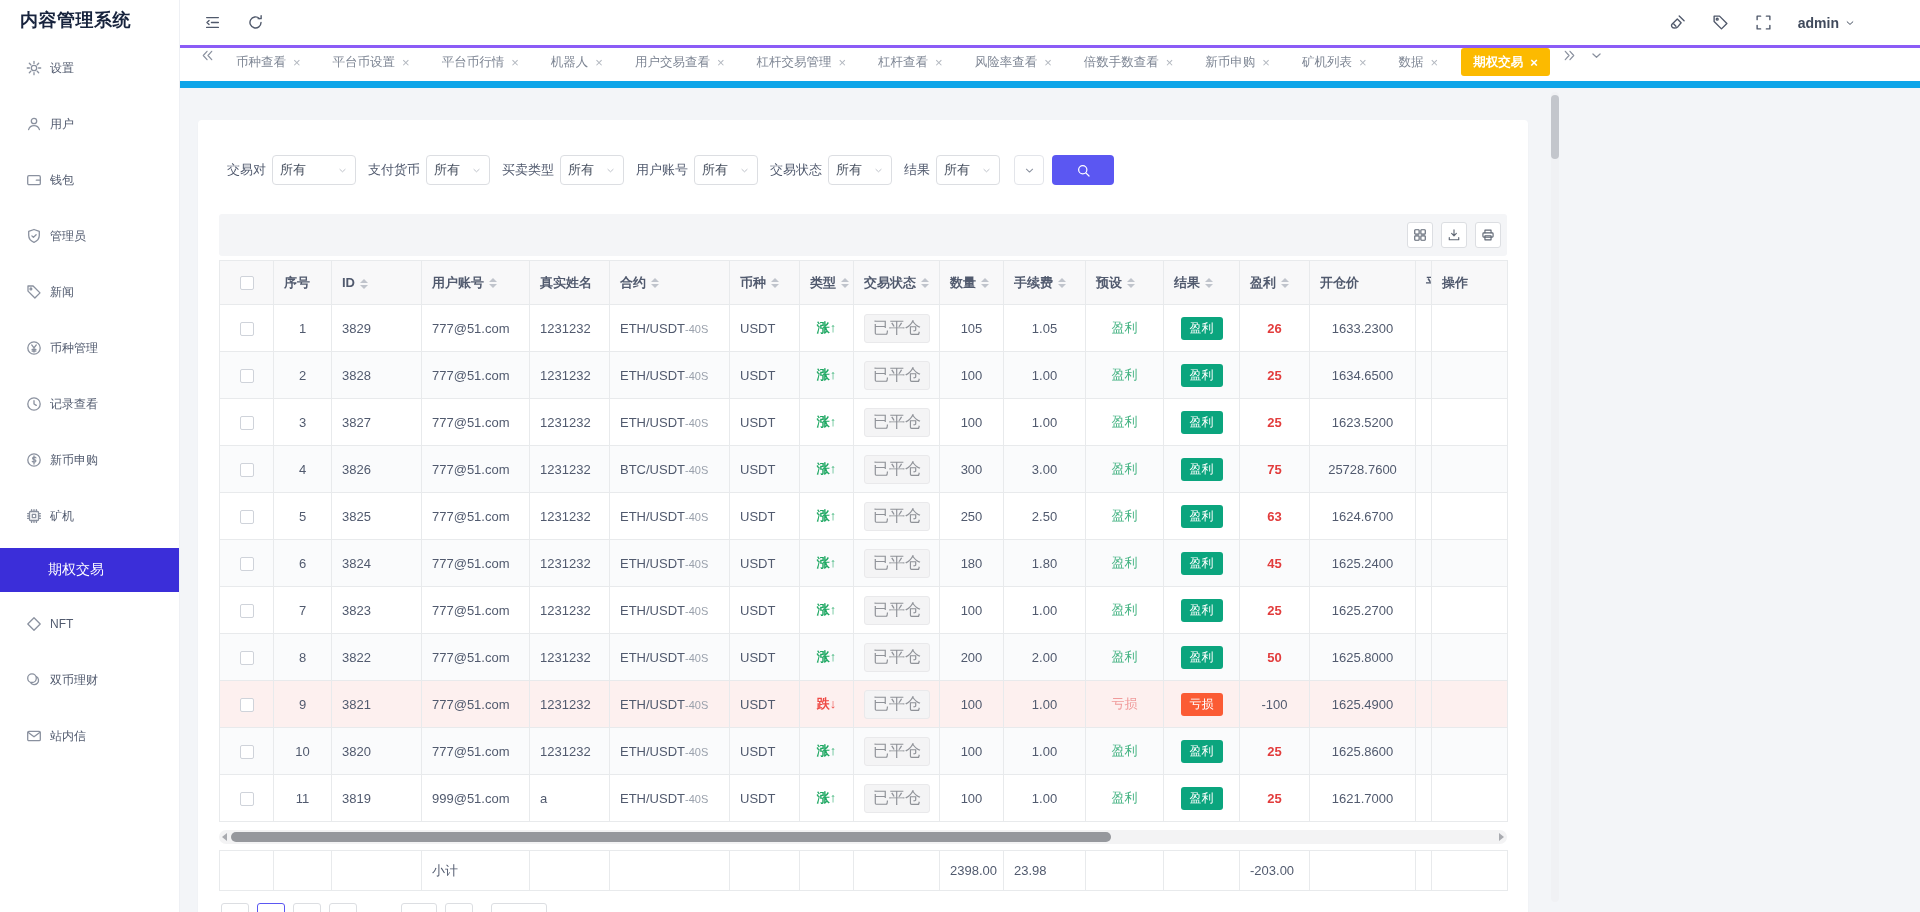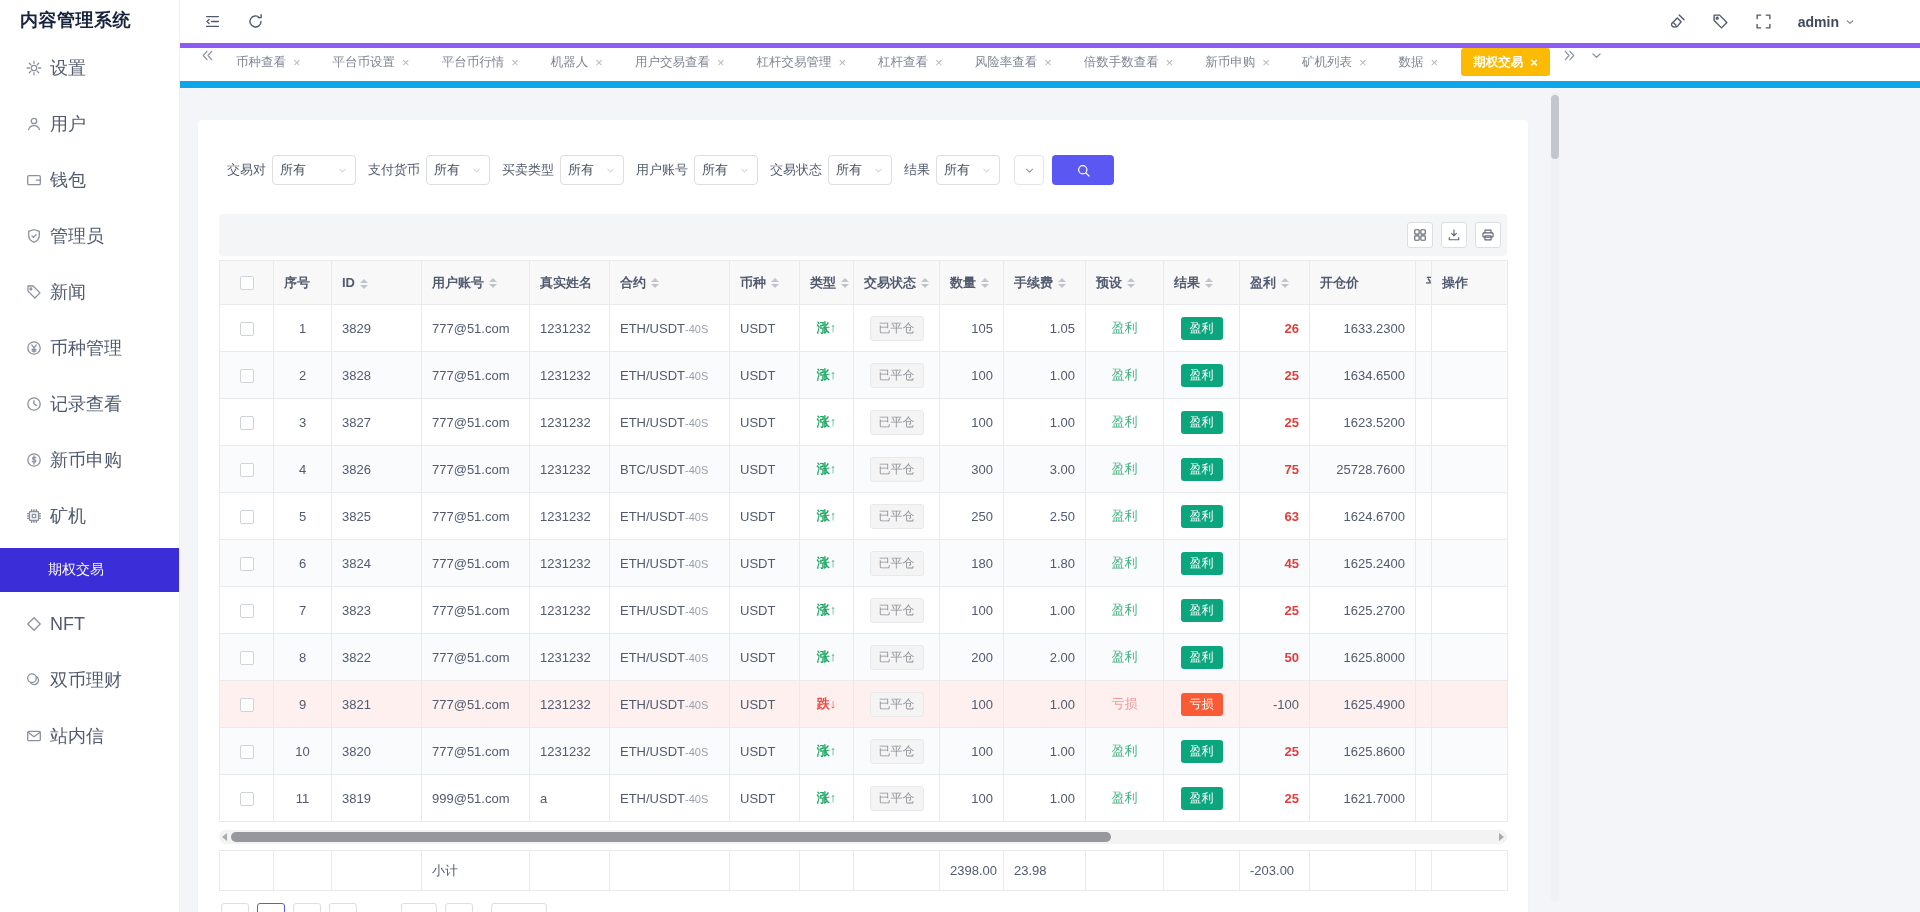--- a/index.html
+++ b/index.html
@@ -4,29 +4,29 @@
 <style>
   html,body{margin:0;padding:0}
   *{box-sizing:border-box;font-family:"Liberation Sans","DejaVu Sans",sans-serif}
   body{width:1920px;height:912px;overflow:hidden;background:#fff;color:#515a6e}
   .app{position:relative;width:1920px;height:912px;overflow:hidden}
 
   
   .sidebar{position:absolute;left:0;top:0;width:180px;height:912px;background:#fff;border-right:1px solid #eef0f4;z-index:5}
   .logo{height:40px;display:flex;align-items:center;padding-left:20px;font-size:18px;font-weight:700;color:#17233d;letter-spacing:.5px}
   .side-nav{margin-top:2px}
-  .side-item{height:52px;margin-bottom:4px;display:flex;align-items:center;gap:8px;padding-left:26px;color:#515a6e;font-size:18px;cursor:pointer}
+  .side-item{height:52px;margin-bottom:4px;display:flex;align-items:center;gap:8px;padding-left:26px;color:#515a6e;font-size:12px;cursor:pointer}
   .side-item .si{width:16px;height:16px;color:#8a919f;flex:none}
   .side-item.parent-active{color:var(--c-side-active,#3b2ed9)}
   .side-item.parent-active .si{color:var(--c-side-active,#3b2ed9)}
   .side-sub{height:44px;margin:6px 0;display:flex;align-items:center;padding-left:48px;font-size:14px;color:#515a6e;cursor:pointer}
   .side-sub.active{background:var(--c-side-active,#3b2ed9);color:#fff}
 
   
-  .topbar{position:absolute;left:180px;top:0;right:0;height:48px;background:#fff;display:flex;align-items:center;padding:0 64px 0 24px;border-bottom:5px solid #8b5cf6}
+  .topbar{position:absolute;left:180px;top:0;right:0;height:48px;background:#fff;display:flex;align-items:center;padding:0 64px 0 24px;border-bottom:3px solid #8b5cf6}
   .tb-left{display:flex;align-items:center;gap:26px}
   .tb-right{margin-left:auto;display:flex;align-items:center;gap:26px}
   .tb-icon{width:17px;height:17px;color:#50596b;cursor:pointer;display:inline-flex}
   .tb-user{display:flex;align-items:center;gap:5px;font-size:14px;color:#404a5c;cursor:pointer;font-weight:600}
   .caret-ic{width:12px;height:12px;display:inline-flex;color:#404a5c}
   svg{display:block;width:100%;height:100%}
 
   
   .tabbar{position:absolute;left:180px;top:48px;right:0;height:40px;background:#fff;border-bottom:7px solid #0ea5e9;display:flex;align-items:flex-start;padding:0 16px 0 20px;gap:12px}
   .tab-scroll{width:15px;height:15px;color:#8a919f;cursor:pointer;flex:none;display:inline-flex}
@@ -57,27 +57,27 @@
 
   
   .gridbox{margin-top:4px}
   table.grid{border-collapse:collapse;table-layout:fixed;width:1288px}
   .grid th,.grid td{border:1px solid #e8eaec;font-size:13px;color:#515a6e;padding:0 10px;overflow:hidden;white-space:nowrap}
   .grid th{background:#f8f8f9;height:44px;font-weight:600;text-align:left}
   .grid td{height:47px;background:#fff}
   .grid tr.stripe td{background:#fafbfc}
   .grid tr.loss td{background:var(--c-loss-row-bg,#fdf0ef)}
   .al-c{text-align:center!important}
-  .al-r{text-align:right}
+  .al-r{text-align:center}
   .cb{width:14px;height:14px;border:1px solid #cfd3da;border-radius:2px;display:inline-block;background:#fff;vertical-align:middle;cursor:pointer}
   .sorter{display:inline-flex;flex-direction:column;margin-left:5px;vertical-align:middle;gap:2px;cursor:pointer}
   .sorter i{width:0;height:0;border-left:4px solid transparent;border-right:4px solid transparent}
   .sorter .up{border-bottom:4px solid #c0c4cc}
   .sorter .down{border-top:4px solid #c0c4cc}
-  .badge-flat{display:inline-block;padding:3px 8px;background:#f4f4f5;border:1px solid #e9e9eb;border-radius:3px;color:#909399;font-size:12px}
+  .badge-flat{display:inline-block;padding:3px 8px;background:#f4f4f5;border:1px solid #e9e9eb;border-radius:3px;color:#909399;font-size:16px}
   .badge{display:inline-block;padding:3px 9px;border-radius:3px;color:#fff;font-size:12px}
   .badge.win{background:var(--c-win-badge,#0ba57e)}
   .badge.loss{background:var(--c-loss-badge,#fb5b34)}
   .type-up{color:var(--c-up,#1fa863);font-weight:600}
   .type-down{color:var(--c-down,#ef4a45);font-weight:600}
   .preset-win{color:#41b280}
   .preset-loss{color:#f09b9b}
   .profit-pos{color:var(--c-profit,#e23c3c);font-weight:700}
   .profit-neg{color:#515a6e}
   .suffix{color:#9aa1ac;font-size:11px}

